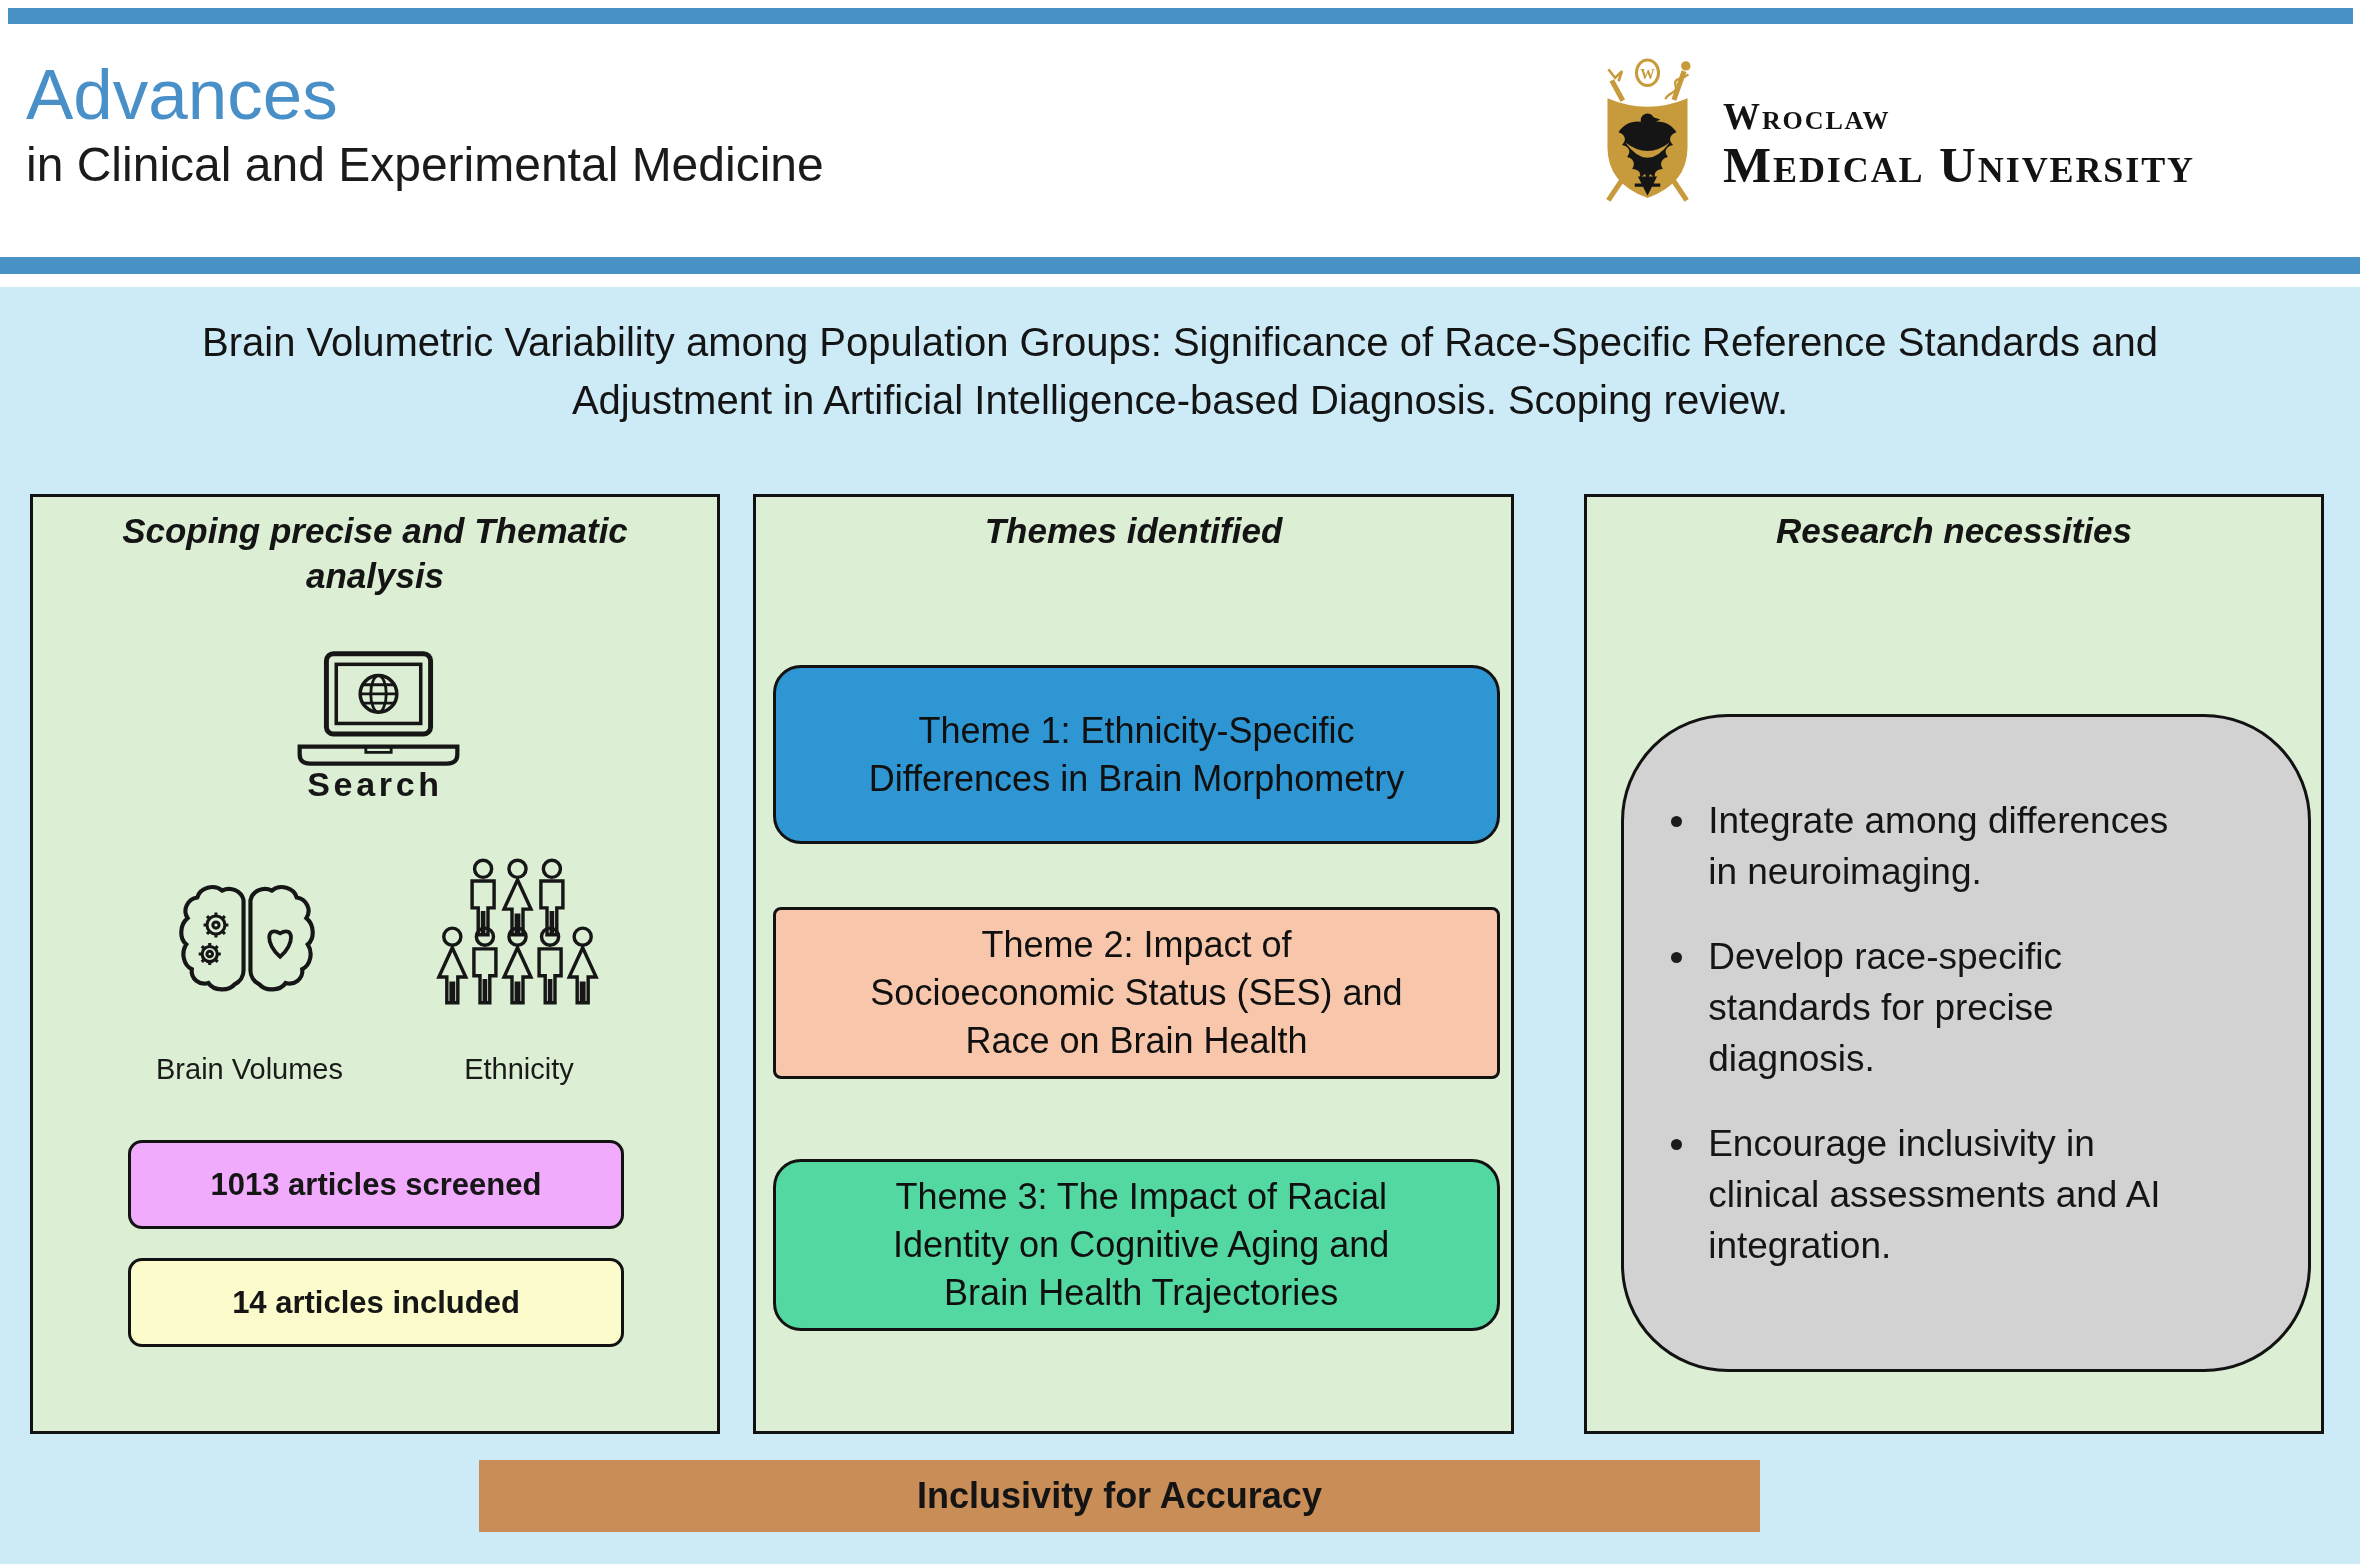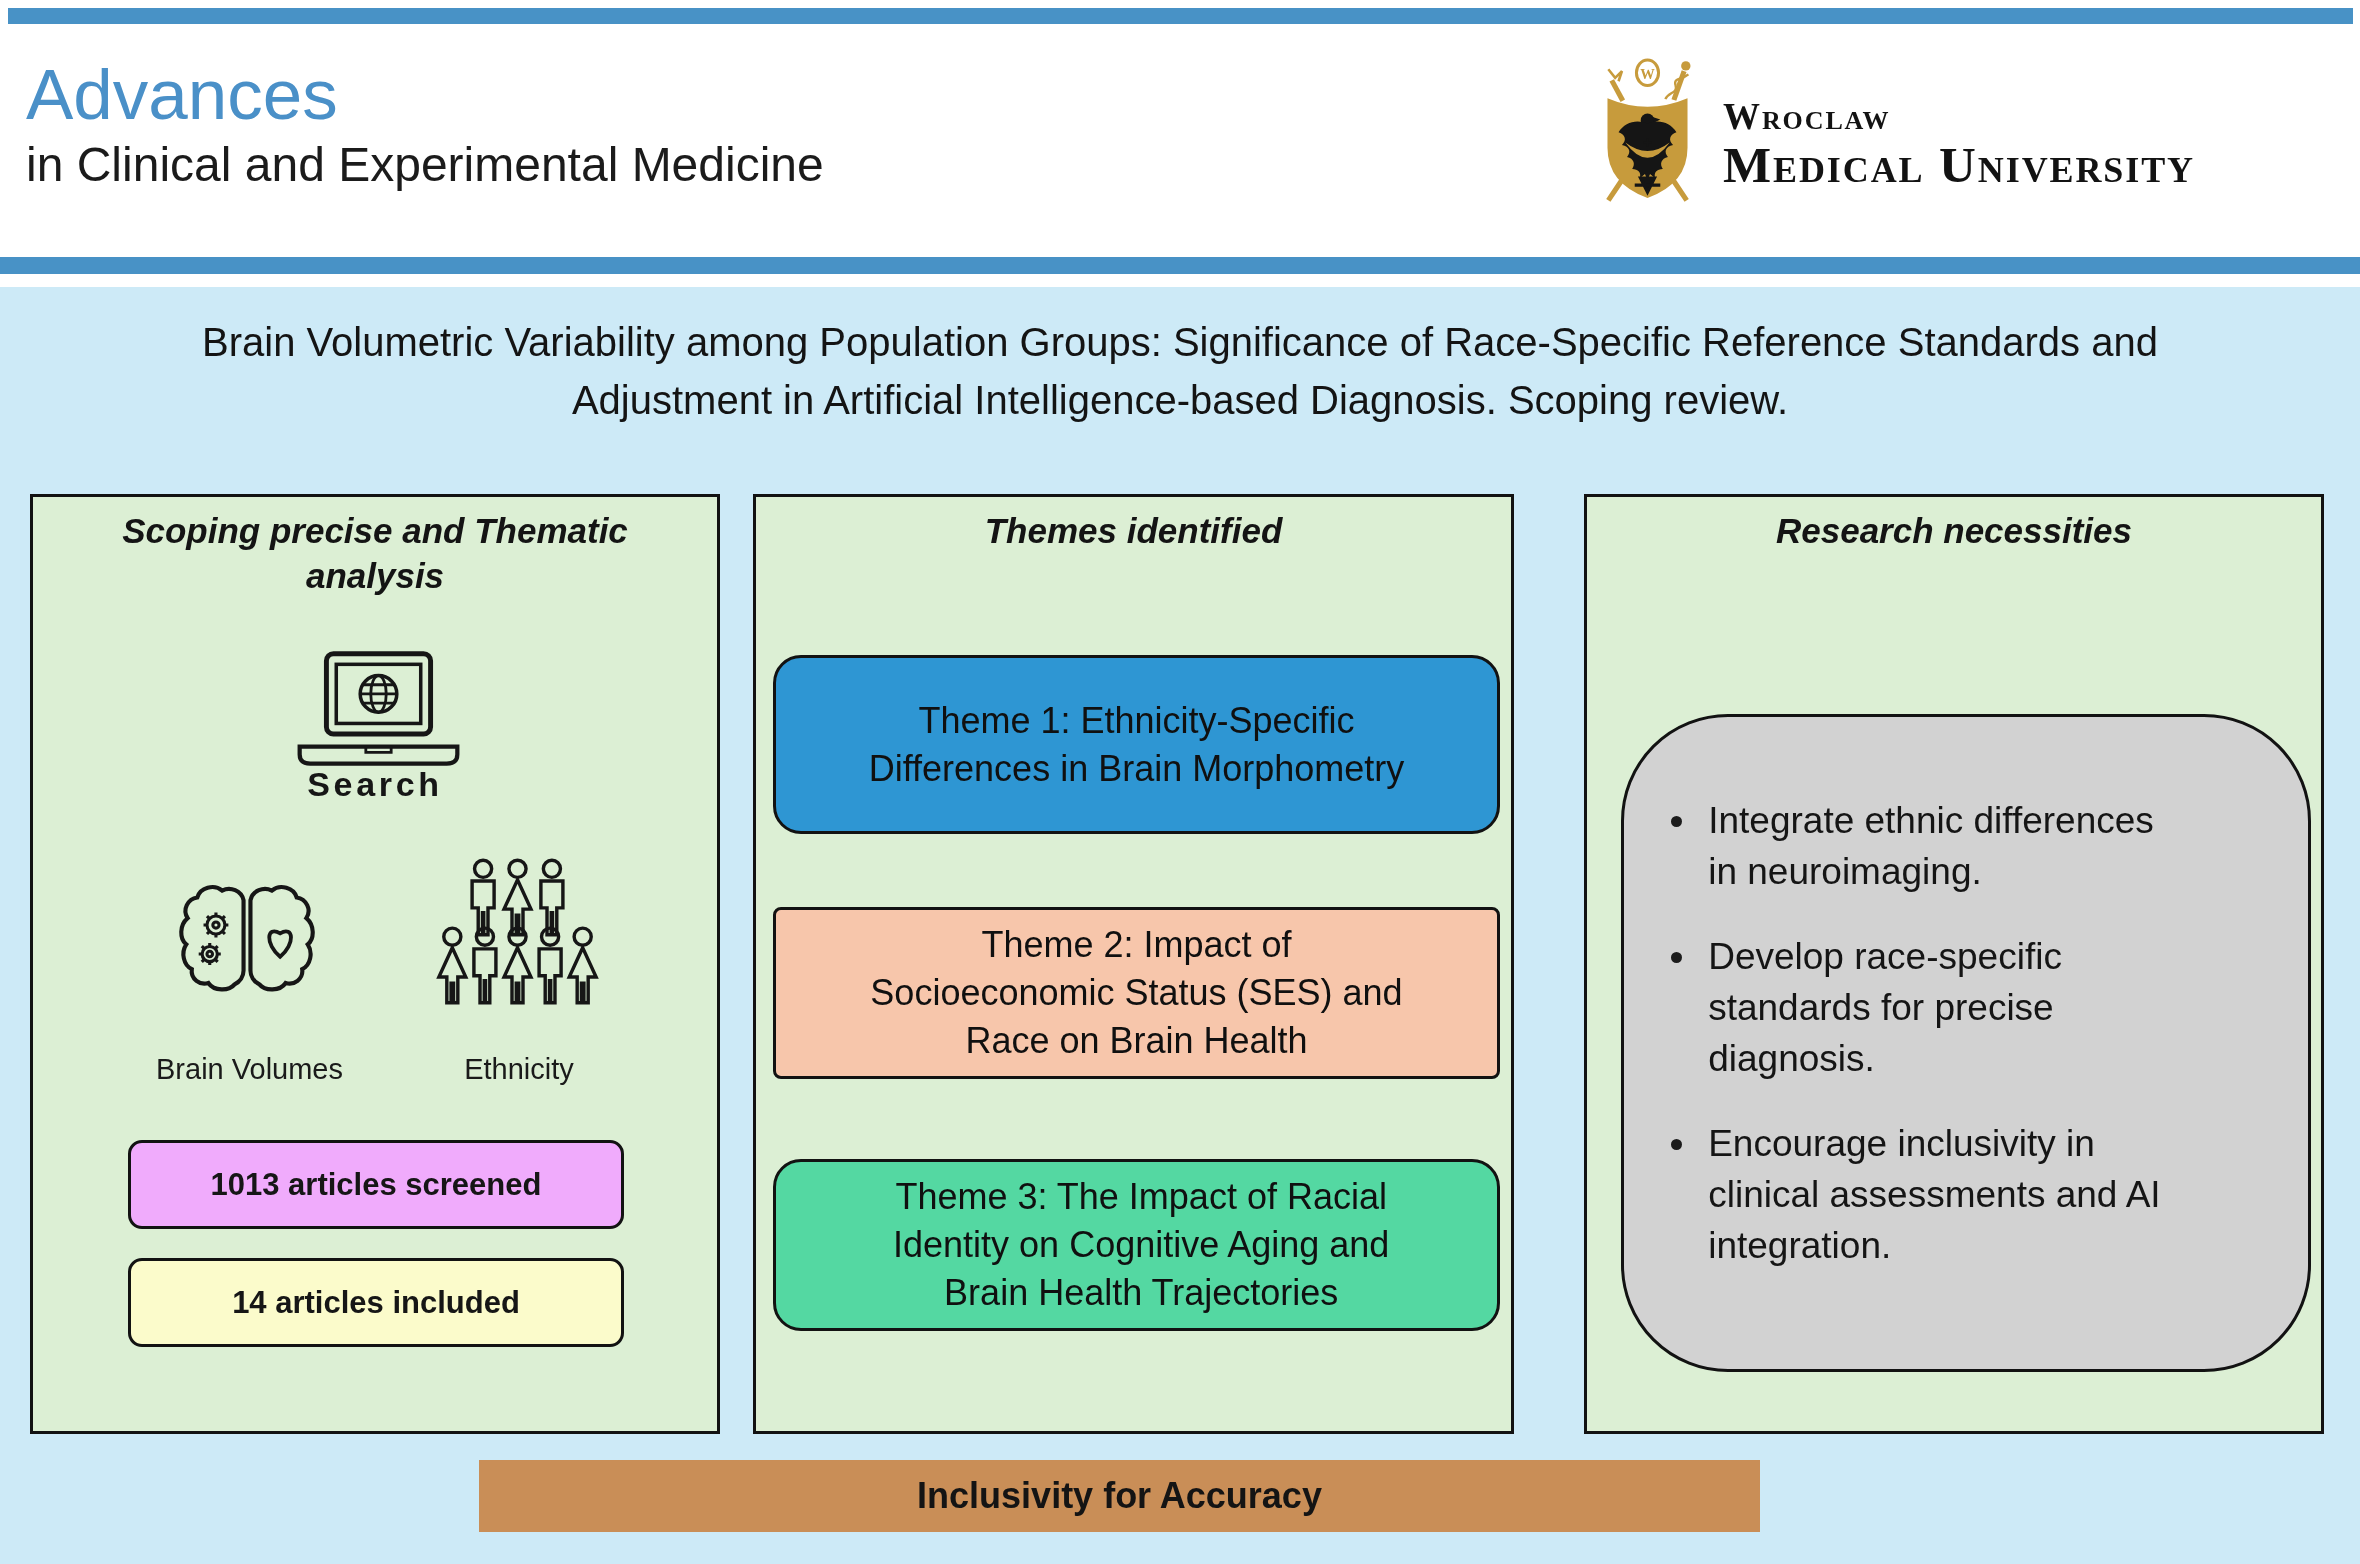--- a/index.html
+++ b/index.html
@@ -42,21 +42,21 @@
   .ethnicity-label{left:365px;top:556px;width:242px;}
   .count-box{left:95px;width:496px;height:89px;border:3.7px solid #121212;border-radius:14px;box-sizing:border-box;
     display:flex;align-items:center;justify-content:center;font-size:31px;font-weight:700;text-align:center;}
   .screened-box{top:643px;background:var(--screened_box,#edcaef);}
   .included-box{top:761px;background:var(--included_box,#fbfbcb);}
 
   
   .theme-box{left:17px;width:727px;border:3.7px solid #121212;border-radius:28px;box-sizing:border-box;
     display:flex;align-items:center;justify-content:center;text-align:center;
     font-size:36px;line-height:48px;white-space:pre-line;color:#101010;padding:0 18.6px;}
-  .theme-1{top:158px;height:179px;background:var(--theme1,#2e96d3);align-items:center;}
+  .theme-1{top:168px;height:179px;background:var(--theme1,#2e96d3);align-items:center;}
   .theme-2{top:410px;height:172px;background:var(--theme2,#f7c6ab);}
   .theme-3{top:662px;height:172px;background:var(--theme3,#54d8a2);padding-left:28px;}
 
   
   .research-box{left:34px;top:217px;width:690px;height:658px;background:var(--research_box,#d2d2d2);
     border:3.7px solid #121212;border-radius:107px;box-sizing:border-box;padding:78px 45px 0 47px;}
   .bullet-row{display:flex;gap:26px;margin-bottom:34px;}
   .bullet-dot{flex:0 0 auto;width:11.2px;height:11.2px;border-radius:50%;background:#1c1c1c;margin-top:20.5px;}
   .bullet-text{font-size:37px;line-height:51px;white-space:pre-line;color:#151515;}
 
@@ -194,21 +194,21 @@
 Identity on Cognitive Aging and
 Brain Health Trajectories</span>
     </div>
   </div>
 
   <div class="abs panel panel-research">
     <div class="abs panel-title">Research necessities</div>
     <div class="abs research-box">
       <div class="bullet-row">
         <span class="bullet-dot"></span>
-        <span class="bullet-text">Integrate ethnic differences
+        <span class="bullet-text">Integrate among differences
 in neuroimaging.</span>
       </div>
       <div class="bullet-row">
         <span class="bullet-dot"></span>
         <span class="bullet-text">Develop race-specific
 standards for precise
 diagnosis.</span>
       </div>
       <div class="bullet-row">
         <span class="bullet-dot"></span>

